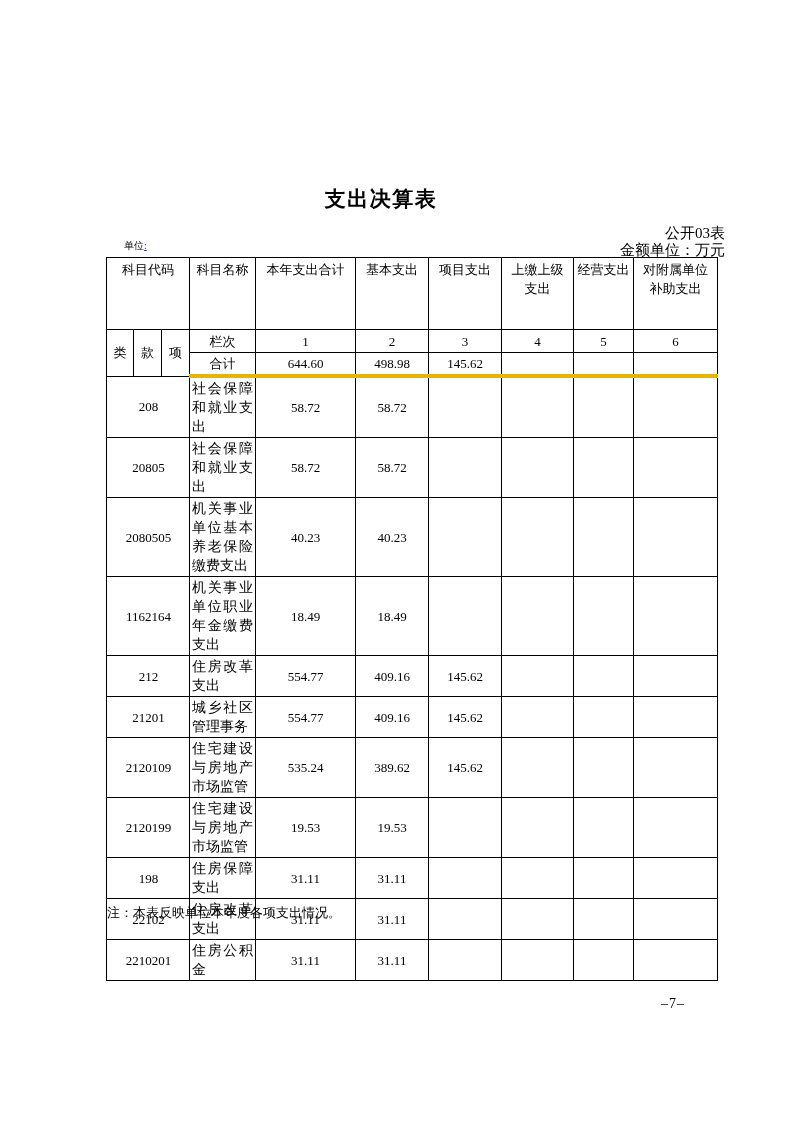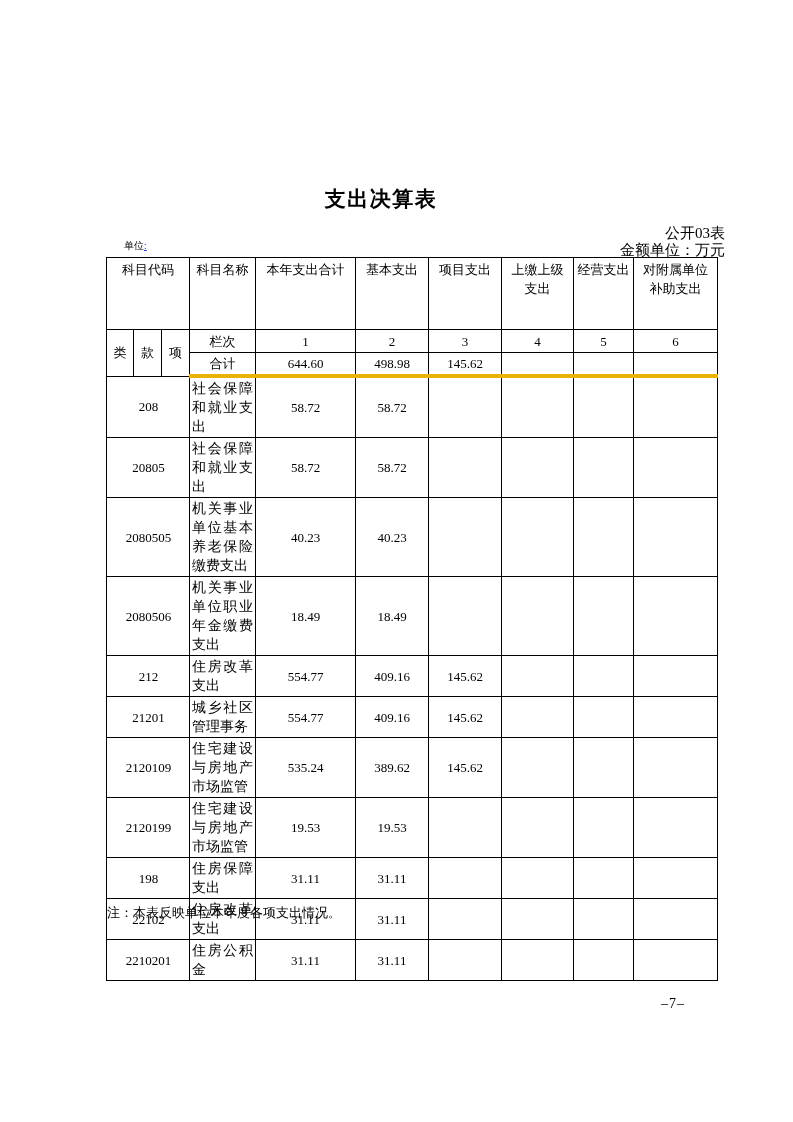--- a/index.html
+++ b/index.html
@@ -137,21 +137,21 @@
     <td colspan="3" class="code-cell">2080505</td>
     <td class="name-cell">机关事业单位基本养老保险缴费支出</td>
     <td>40.23</td>
     <td>40.23</td>
     <td></td>
     <td></td>
     <td></td>
     <td></td>
   </tr>
       <tr>
-    <td colspan="3" class="code-cell">2080506</td>
+    <td colspan="3" class="code-cell">1162164</td>
     <td class="name-cell">机关事业单位职业年金缴费支出</td>
     <td>18.49</td>
     <td>18.49</td>
     <td></td>
     <td></td>
     <td></td>
     <td></td>
   </tr>
       <tr>
     <td colspan="3" class="code-cell">212</td>

